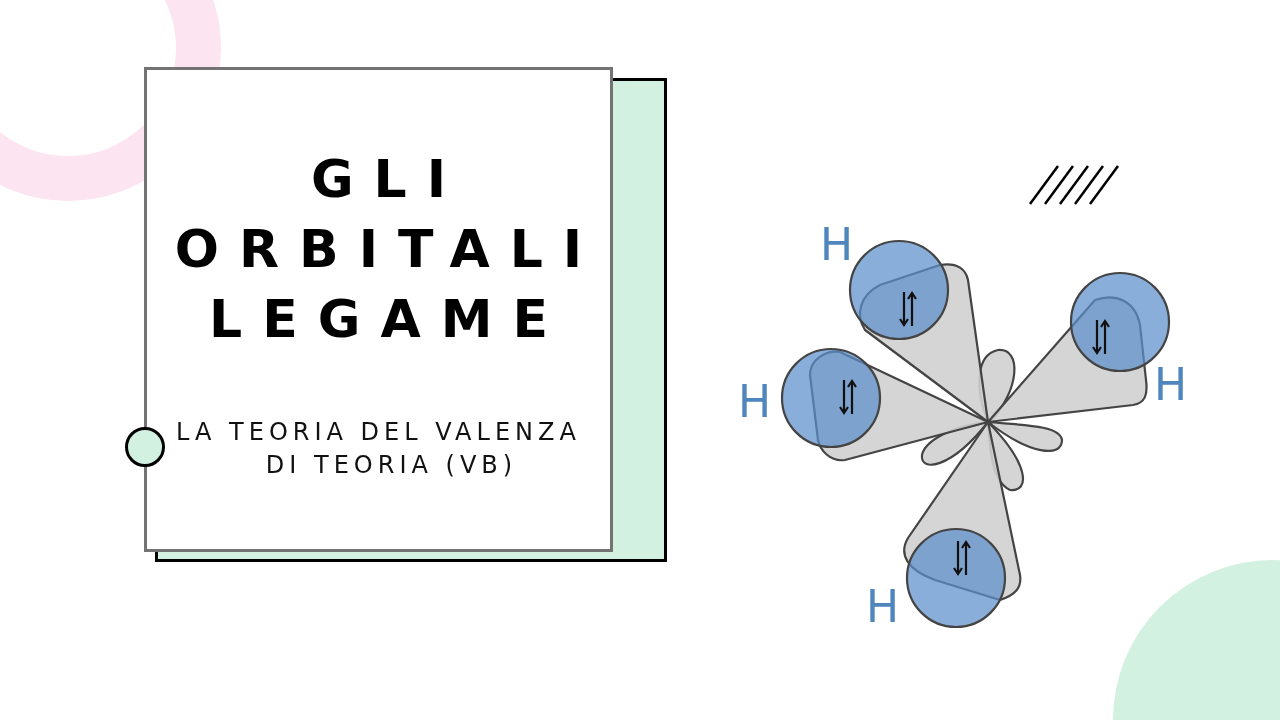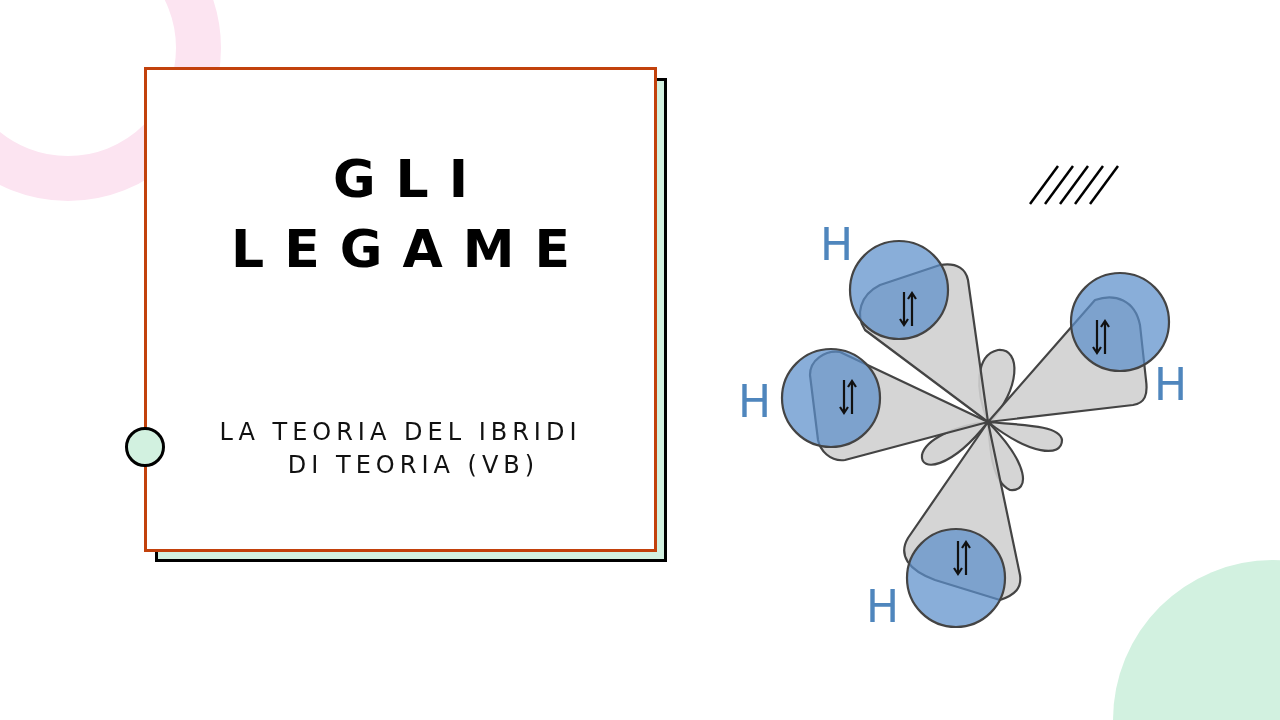--- a/index.html
+++ b/index.html
@@ -40,24 +40,24 @@
       width: 512px;
       height: 484px;
       background: #d2f1e0;
       border: 3px solid #000;
       box-sizing: border-box;
     }
     .card {
       position: absolute;
       left: 144px;
       top: 67px;
-      width: 513px;
+      width: 469px;
       height: 485px;
       background: #ffffff;
-      border: 3px solid #c2410c;
+      border: 3px solid #737373;
       box-sizing: border-box;
     }
     .title {
       position: absolute;
       left: 0;
       right: 0;
       top: 74px;
       text-align: center;
       font-family: "DejaVu Sans", "Liberation Sans", sans-serif;
       font-weight: bold;
@@ -122,24 +122,25 @@
 </head>
 <body>
 
 <div class="deco-ring"></div>
 <div class="deco-green-circle"></div>
 
 <div class="card-shadow"></div>
 <div class="card">
   <h1 class="title">
     <span>GLI</span>
+    <span>ORBITALI</span>
     <span>LEGAME</span>
   </h1>
   <p class="subtitle">
-    <span>LA TEORIA DEL IBRIDI</span>
+    <span>LA TEORIA DEL VALENZA</span>
     <span class="l2">DI TEORIA (VB)</span>
   </p>
 </div>
 <div class="side-knob"></div>
 
 <svg class="hatch" viewBox="0 0 92 42">
   <g stroke="#000" stroke-width="2.5" stroke-linecap="butt">
     <line x1="2" y1="40" x2="30" y2="2"></line>
     <line x1="17" y1="40" x2="45" y2="2"></line>
     <line x1="32" y1="40" x2="60" y2="2"></line>

